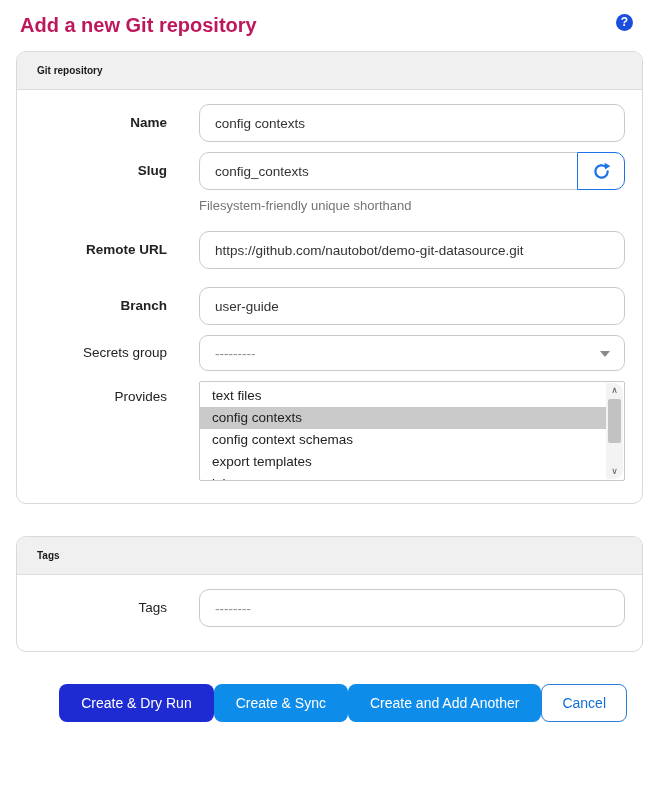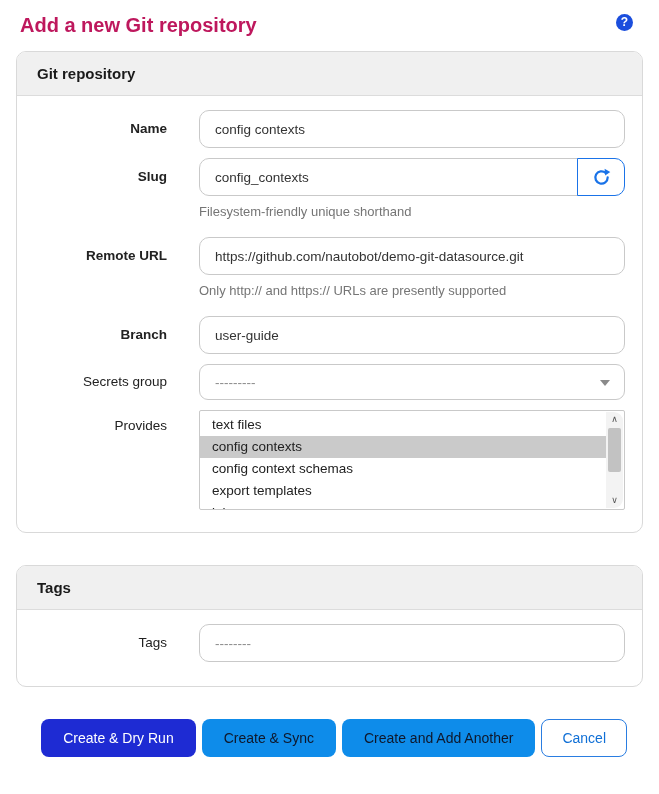--- a/index.html
+++ b/index.html
@@ -23,21 +23,21 @@
     margin-right:6px; cursor:pointer; user-select:none;
   }
 
   
   .panel {
     border:1px solid #d9d9d9; border-radius:10px; background:#fff;
     overflow:hidden; margin-bottom:32px;
   }
   .panel-header {
     background:#f0f0f0; border-bottom:1px solid #dcdcdc;
-    padding:13px 20px; font-size:15px; font-weight:700; color:#1a1a1a;
+    padding:13px 20px; font-size:10px; font-weight:700; color:#1a1a1a;
   }
   .panel-body { padding:14px 17px 18px 0; }
 
   
   .form-row { display:flex; align-items:flex-start; margin-bottom:10px;gap:8px; }
   .form-label {
     flex:0 0 150px; text-align:right; font-size:13.5px; color:#222;
     padding-top:11px; line-height:16px;
   }
   .form-label.bold { font-weight:700; }
@@ -99,30 +99,30 @@
     color:#555; cursor:pointer; user-select:none;
   }
   .sb-arrow.down { position:absolute; bottom:0; left:0; right:0; }
   .sb-thumb {
     position:absolute; top:16px; left:2px; right:2px; height:44px;
     background:#c2c2c2; border-radius:2px; cursor:grab;
   }
 
   
   .actions {
-    display:flex; justify-content:flex-end; gap:6px;
+    display:flex; justify-content:flex-end; 
     margin:0 16px 0 0; padding-top:0;align-items:center;
   }
   .btn {
     height:38px; border-radius:8px; border:none; cursor:pointer;
     font-size:14px; font-family:"Liberation Sans", sans-serif;
     padding:0 22px; white-space:nowrap;
   }
   .btn-dark   { background:#1e2bd3; color:#fff; }
-  .btn-blue   { background:#0e8cea; color:#0f172a; }
+  .btn-blue   { background:#0e8cea; color:#ffffff; }
   .btn-cancel { background:#fff; color:#0f6fd6; border:1px solid #2a7de1; padding:0 20px; }
 </style>
 </head>
 <body>
 
 <div class="page">
 
   <div class="title-row">
     <div class="page-title">Add a new Git repository</div>
     <div class="help-icon">?</div>
@@ -156,21 +156,20 @@
           <div class="help-text">Filesystem-friendly unique shorthand</div>
         </div>
       </div>
 
       <div class="spacer-lg"></div>
 
       <div class="form-row" style="margin-bottom:0;">
         <div class="form-label bold">Remote URL</div>
         <div class="control-col">
           <input class="text-input" type="text" value="https://github.com/nautobot/demo-git-datasource.git" style="">
-          <div class="help-text">Only http:// and https:// URLs are presently supported</div>
         </div>
       </div>
 
       <div class="spacer-lg"></div>
 
       <div class="form-row">
         <div class="form-label bold">Branch</div>
         <div class="control-col">
           <input class="text-input" type="text" value="user-guide" style="">
         </div>

